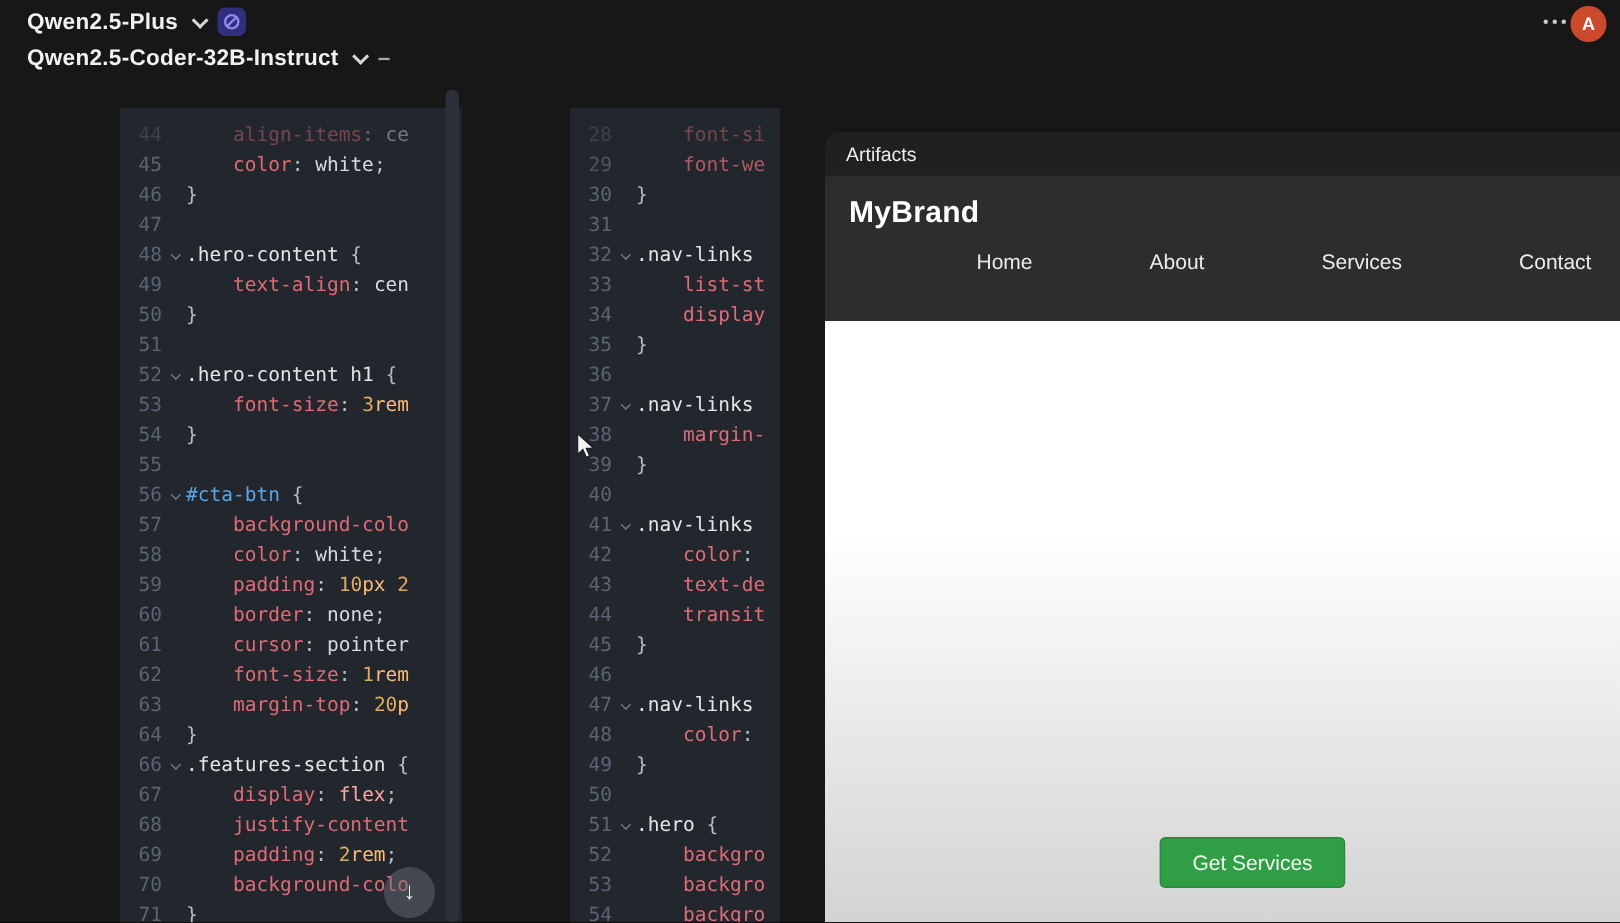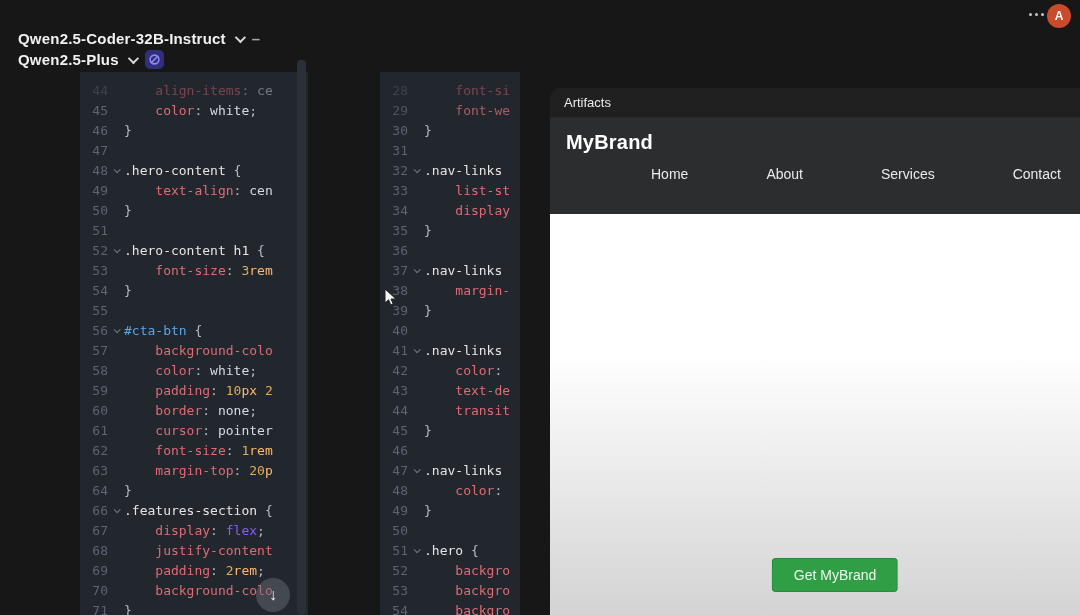--- a/index.html
+++ b/index.html
@@ -3,21 +3,21 @@
 <meta charset="utf-8">
 <style>
   * { margin:0; padding:0; box-sizing:border-box; }
   html,body { background:#000; }
   .app {
     position:relative; width:1080px; height:615px; overflow:hidden;
     background:#171717; font-family:"Liberation Sans", sans-serif;
   }
   
   .model-row { position:absolute; left:18px; display:flex; align-items:center; gap:9px; color:#f1f1f1; }
-  .model-row.row1 { top:5px;margin-top:45px; }
+  .model-row.row1 { top:5px; }
   .model-row.row2 { top:30px; }
   .model-name { font-size:15px; font-weight:700; letter-spacing:.2px; }
   .caret-down { display:inline-block; width:8px; height:8px; border-right:2px solid #d8d8d8; border-bottom:2px solid #d8d8d8; transform:rotate(45deg) translateY(-2px); }
   .dash { color:#a7a7a7; font-size:15px; font-weight:700; }
   .logo-chip { width:19px; height:19px; border-radius:5px; background:#312e7d; display:flex; align-items:center; justify-content:center; }
   .more-menu { position:absolute; right:36px; top:13px; display:flex; gap:3px; cursor:pointer; }
   .more-menu i { width:3px; height:3px; border-radius:50%; background:#c7c7c7; }
   .avatar { position:absolute; right:9px; top:4px; width:24px; height:24px; border-radius:50%;
     display:flex; align-items:center; justify-content:center; color:#fff; font-size:12px; font-weight:700; }
   
@@ -27,21 +27,21 @@
   .code-clip { overflow:hidden; height:100%; }
   .editor-left .code-clip { width:212px; }
   .vstrip { position:absolute; left:297px; top:60px; width:9px; height:555px; background:#2b2f37; border-radius:4px; }
   .code-line { display:flex; align-items:center; height:20px; font-family:"DejaVu Sans Mono", monospace; font-size:13px; }
   .ln { width:28px; flex:0 0 28px; text-align:right; color:#5b6472; }
   .fold { width:16px; flex:0 0 16px; display:flex; align-items:center; justify-content:center; }
   .caret { display:inline-block; width:5px; height:5px; border-right:1.5px solid #707784; border-bottom:1.5px solid #707784; transform:rotate(45deg) translateY(-1px); }
   .code { white-space:pre; color:#c9ced8; }
   .tk-sel { color:#e5e5e5; } .tk-selid { color:#58a6e6; } .tk-prop { color:#df6b75; }
   .tk-punc { color:#b6bdc9; } .tk-val { color:#d6dae2; } .tk-num { color:#dfab5c; }
-  .tk-unit { color:#fdba74; } .tk-kw { color:#8b5cf6; } .tk-ind { color:#c9ced8; }
+  .tk-unit { color:#fdba74; } .tk-kw { color:#fca5a5; } .tk-ind { color:#c9ced8; }
   
   .scroll-down-btn { position:absolute; left:256px; top:578px; width:34px; height:34px; border-radius:50%;
     background:rgba(110,115,124,.45); display:flex; align-items:center; justify-content:center;
     color:#eceff3; font-size:16px; cursor:pointer; }
   
   .mouse-cursor { position:absolute; left:383px; top:288px; }
   
   .artifacts { position:absolute; left:550px; top:88px; width:570px; height:527px;
     border-radius:10px 0 0 0; overflow:hidden; background:#1e1e1e; }
   .artifacts-header { height:30px; display:flex; align-items:center; justify-content:space-between;
@@ -400,21 +400,21 @@
     <div class="preview-navbar">
       <div class="brand">MyBrand</div>
       <div class="nav-row" id="nav-links">
           <span class="nav-link">Home</span>
           <span class="nav-link">About</span>
           <span class="nav-link">Services</span>
           <span class="nav-link">Contact</span>
         </div>
     </div>
     <div class="preview-hero">
-      <button class="cta-button" style="background: rgb(47, 158, 68);">Get MyBrand</button>
+      <button class="cta-button" style="background: rgb(47, 158, 68);">Get Services</button>
     </div>
   </div>
 
   <div class="mouse-cursor">
     <svg width="16" height="20" viewBox="0 0 16 20">
       <path d="M2 1 L2 15 L5.6 11.8 L7.8 17 L10.2 16 L8 11 L13 11 Z" fill="#f5f5f5" stroke="#222" stroke-width="1"></path>
     </svg>
   </div>
 
 </div>

